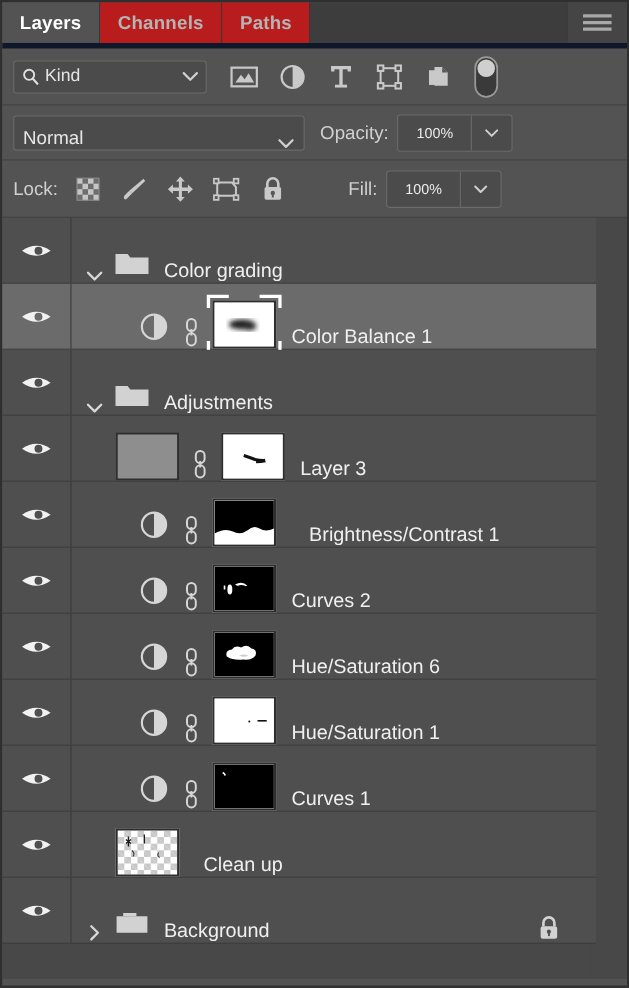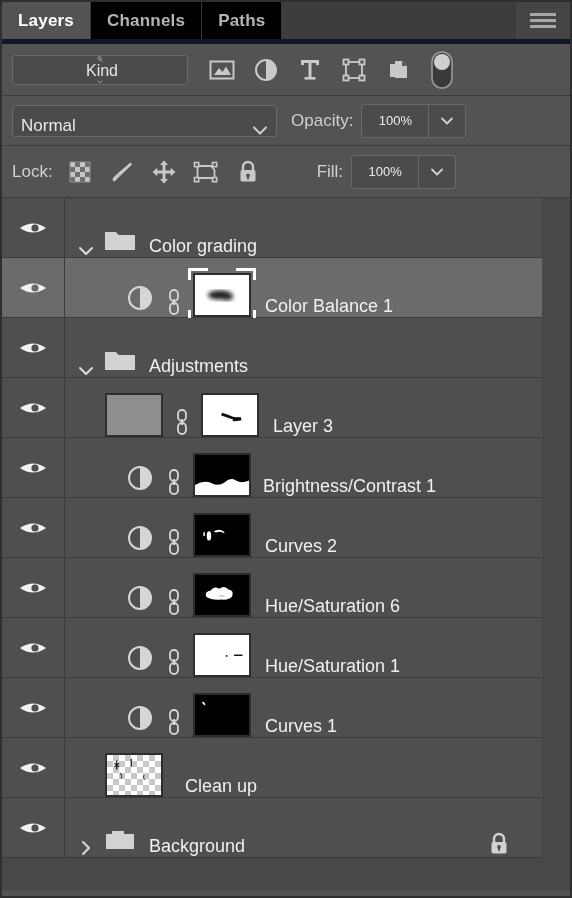--- a/index.html
+++ b/index.html
@@ -30,21 +30,21 @@
     align-items: stretch;
     border-bottom: 5px solid #0f172a;
   }
   .tab {
     display: flex;
     align-items: center;
     padding: 0 16px;
     font-size: 17px;
     font-weight: bold;
     color: #b4b4b4;
-    background: #000000;
+    background: #b91c1c;
     border-right: 1px solid #383838;
     letter-spacing: 0.2px;
     cursor: pointer;
   }
   .tab.active {
     background: #535353;
     color: #ffffff;
   }
   .tab-spacer { flex: 1; background: #3d3d3d; border-right: 1px solid #383838;}
   .menu-btn {
@@ -78,21 +78,20 @@
     height: 30px;
     background: #4b4b4b;
     border: 1px solid #6a6a6a;
     border-radius: 3px;
     display: flex;
     align-items: center;
     padding: 0 6px;
     box-sizing: border-box;
     cursor: pointer;
     position: relative;
-    flex-direction: column;
   }
   .kind-label {
     color: #e4e4e4;
     font-size: 16px;
     margin-left: 4px;
     flex: 1;
   }
   .filter-icons {
     display: flex;
     align-items: center;
@@ -568,21 +567,21 @@
             <rect x="4" y="16" width="8" height="11" rx="4" fill="none" stroke="#d6d6d6" stroke-width="1.8"></rect>
             <line x1="8" y1="12" x2="8" y2="18" stroke="#d6d6d6" stroke-width="1.8"></line>
           </svg>
         </span>
         <span class="thumb" style="margin-left:6px;">
           <svg width="100%" height="100%" viewBox="0 0 58 44" preserveAspectRatio="none">
             <rect width="58" height="44" fill="#ffffff"></rect>
             <path d="M0 0 H58 V28 q-8 4 -14 0 q-6 -4 -12 2 q-7 5 -14 1 q-8 -4 -18 2 Z" fill="#000000"></path>
           </svg>
         </span>
-        <span class="row-name" style="margin-left:12px;">Brightness/Contrast 1</span>
+        <span class="row-name" style="margin-left:30px;">Brightness/Contrast 1</span>
       </div>
     </div>
 
 
     <div class="layer-row">
       <div class="eye-cell">
         <svg width="30" height="20" viewBox="0 0 30 20">
           <path d="M2 10 Q15 1 28 10 Q15 19 2 10 Z" fill="#f2f2f2"></path>
           <circle cx="17" cy="10" r="3.6" fill="#4f4f4f"></circle>
         </svg>

